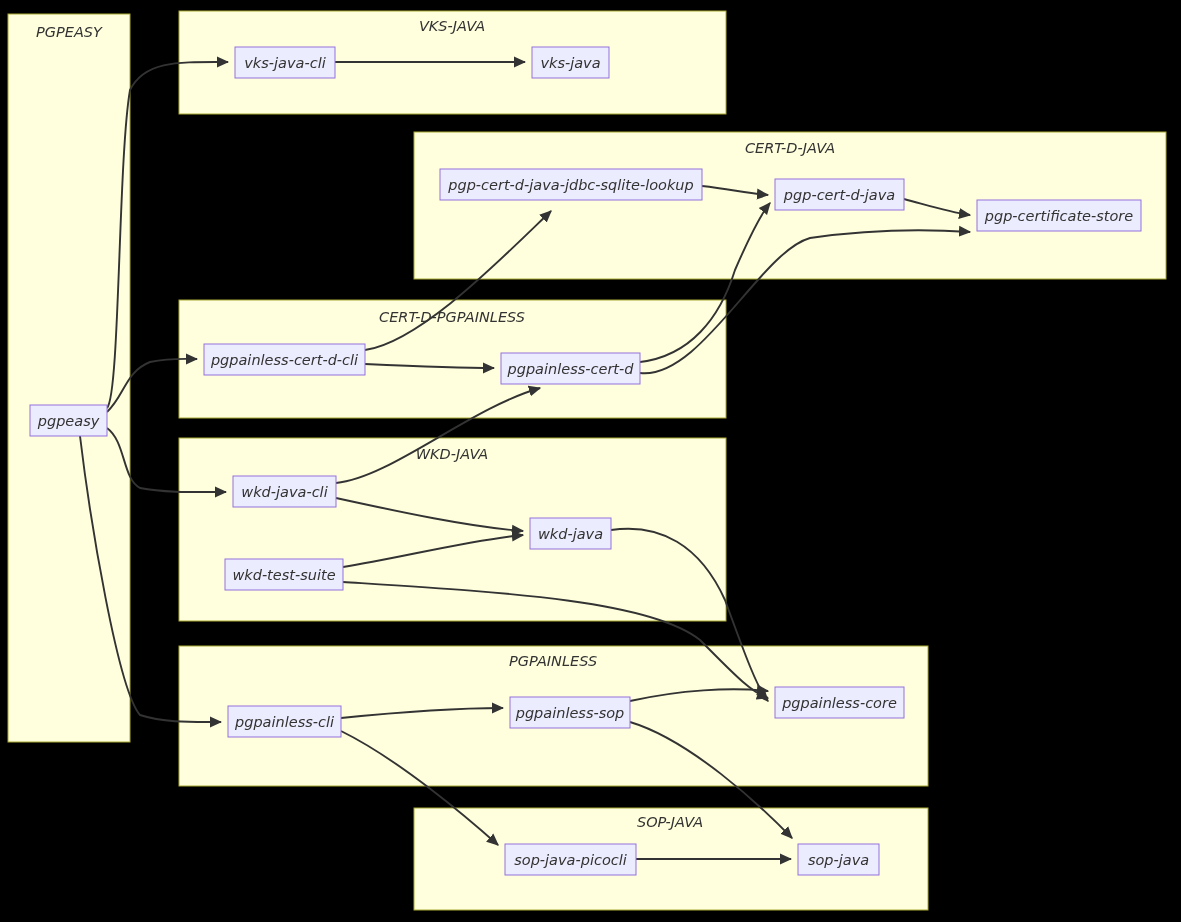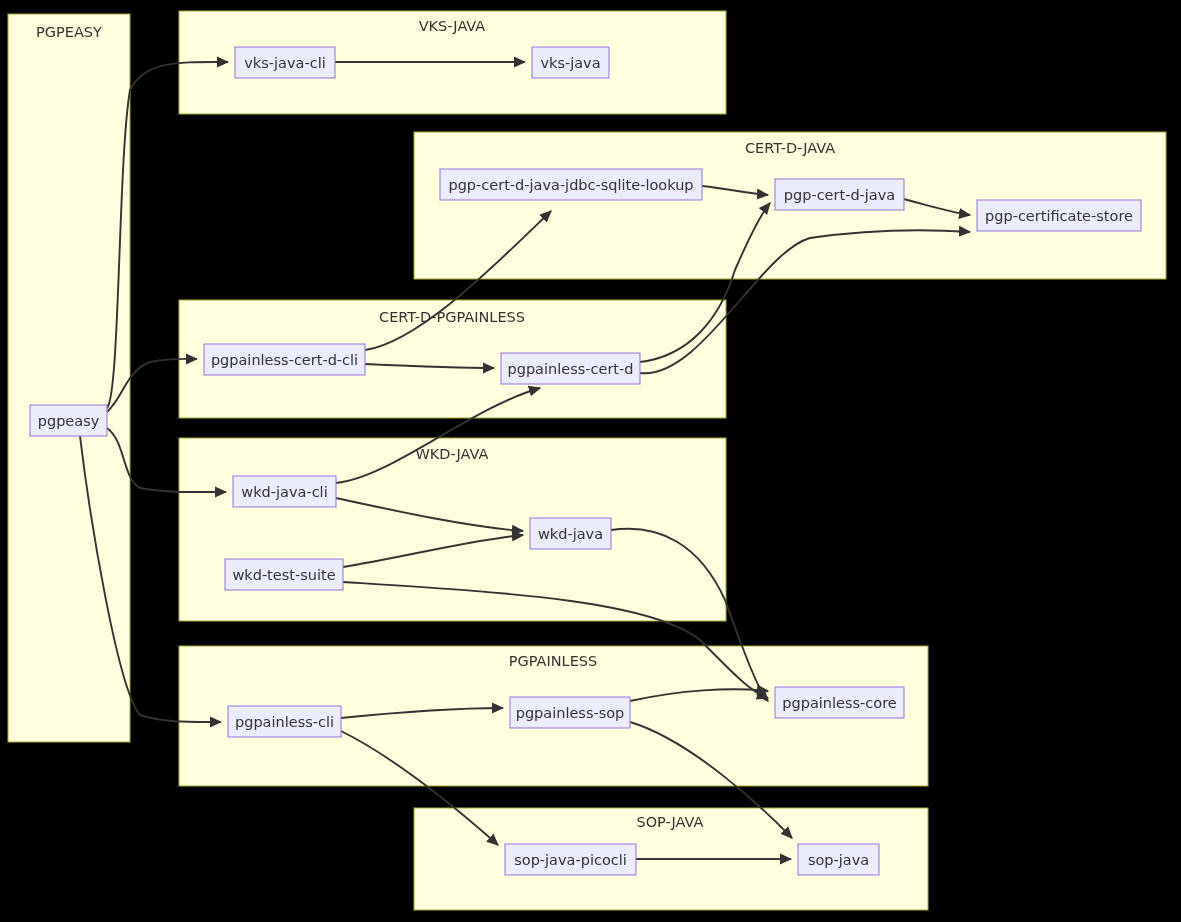--- a/index.html
+++ b/index.html
@@ -1,18 +1,18 @@
 <!DOCTYPE html>
 <html><head>
 <meta charset="utf-8">
 <style>
   html,body{margin:0;padding:0;background:#000;}
   body{width:1181px;height:922px;overflow:hidden;
        font-family:"DejaVu Sans","Liberation Sans",sans-serif;}
-  #diagram{position:relative;width:1181px;height:820px;background:#000;}
+  #diagram{position:relative;width:1181px;height:820px;background:#000;font-style:italic;}
   svg#canvas{position:absolute;left:0;top:0;width:1181px;height:922px;display:block;}
   .cluster-rect{fill:#ffffde;stroke:#aaaa33;stroke-width:1px;}
   .cluster-title{fill:#333333;font-size:14.5px;text-anchor:middle;
                  font-family:"DejaVu Sans","Liberation Sans",sans-serif;}
   .node-rect{fill:#ececff;stroke:#9370db;stroke-width:1px;}
   .node-label{fill:#333333;font-size:14.5px;text-anchor:middle;dominant-baseline:middle;
               font-family:"DejaVu Sans","Liberation Sans",sans-serif;}
   .edge-path{fill:none;stroke:#333333;stroke-width:1.9px;}
 </style>
 </head>

